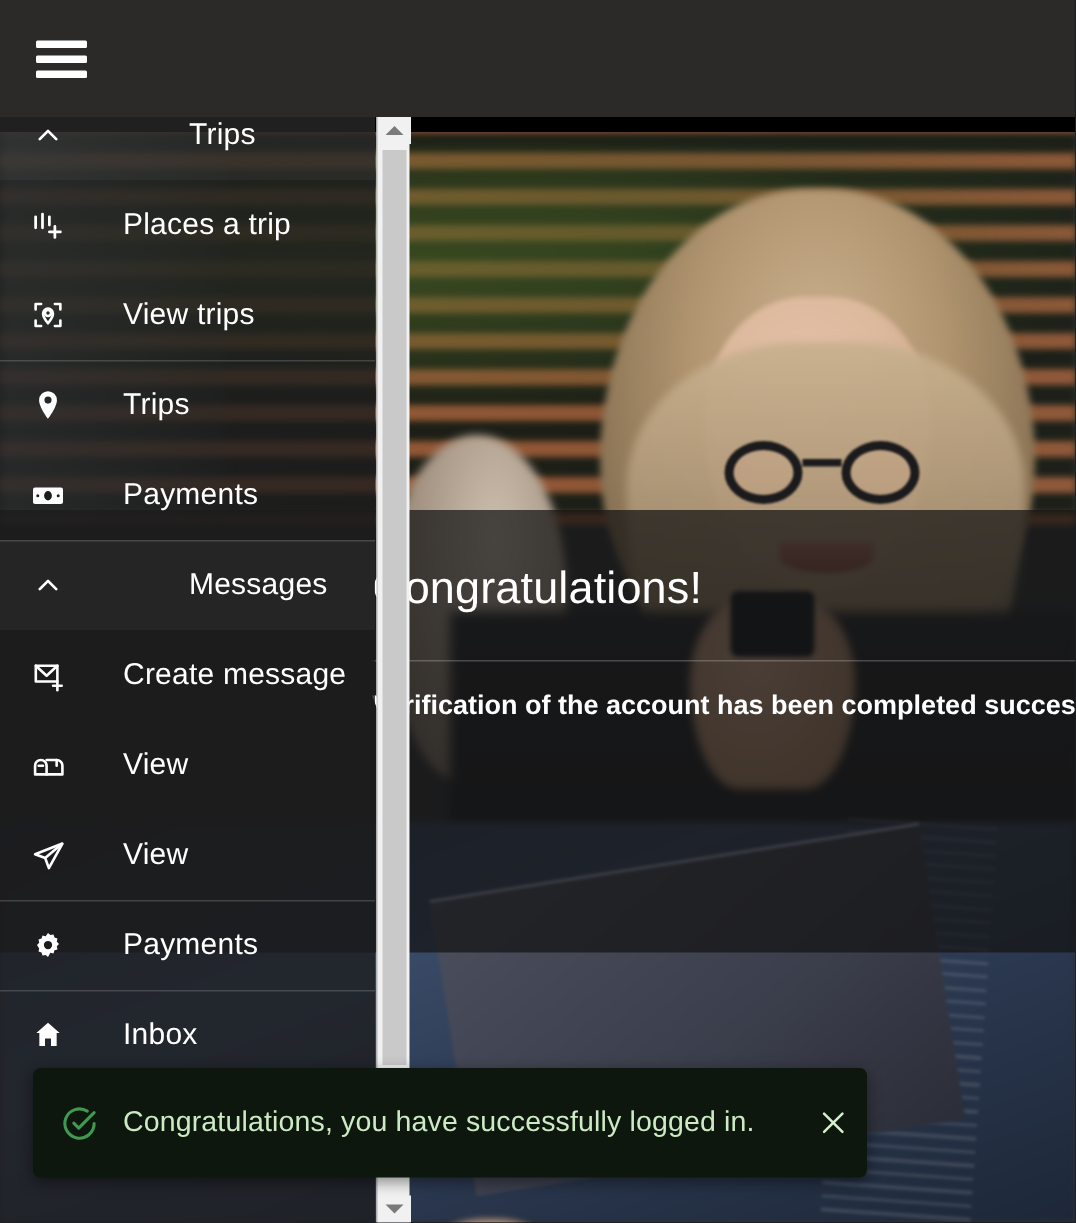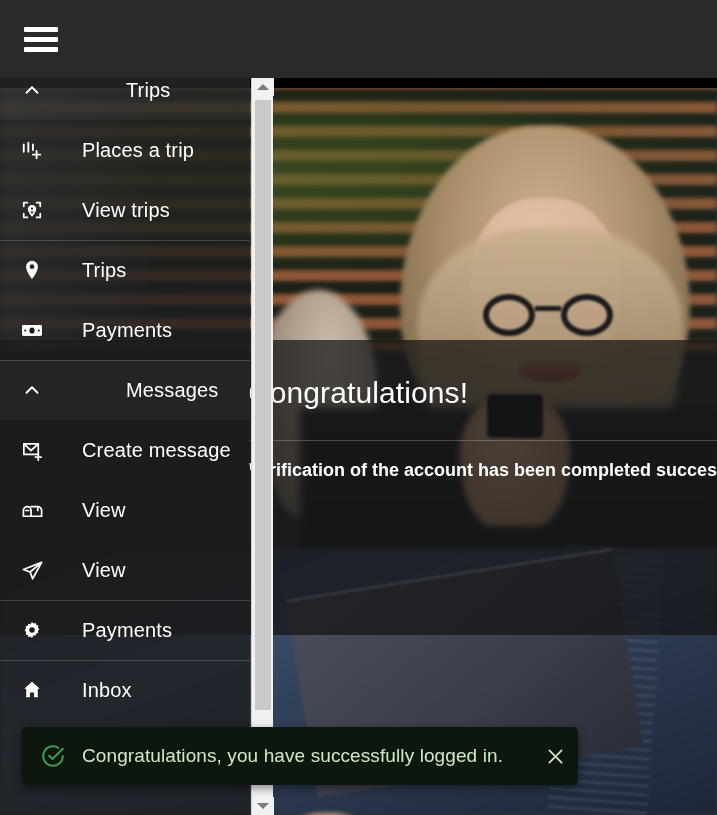--- a/index.html
+++ b/index.html
@@ -278,21 +278,21 @@
     left: 3px; top: 22px;
     width: 16px; height: 610px;
     background: #c9c9c9;
     cursor: pointer;
   }
 
   
   .toast {
     position: absolute;
     left: 22px; bottom: 30px;
-    width: 556px; height: 58px;
+    width: 556px; height: 73px;
     background: #0e170e;
     border-radius: 5px;
     display: flex;
     align-items: center;
     padding: 0 8px 0 18px;
     box-shadow: 0 3px 10px rgba(0,0,0,0.45);
     z-index: 60;
   }
   .toast-icon {
     width: 26px; height: 26px;

